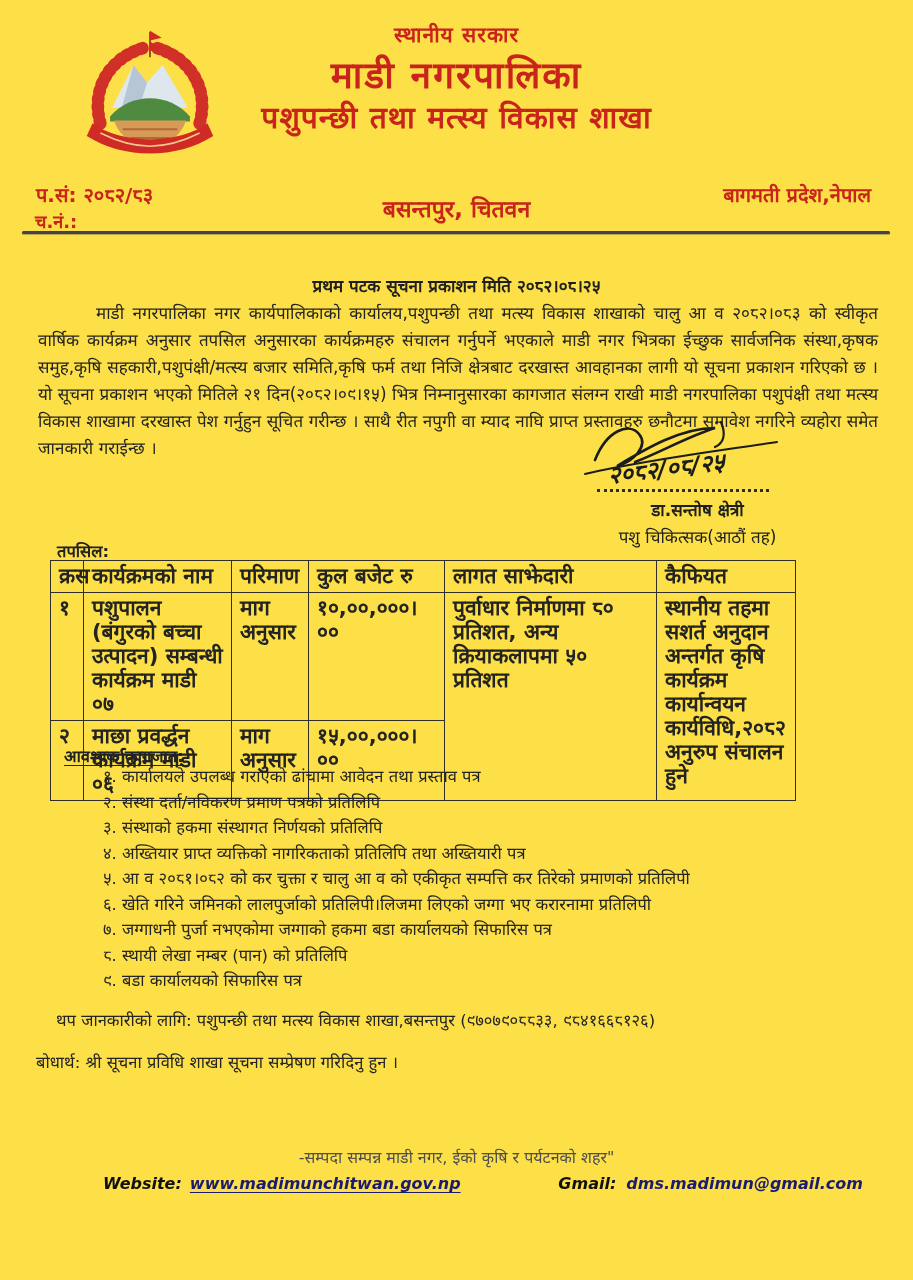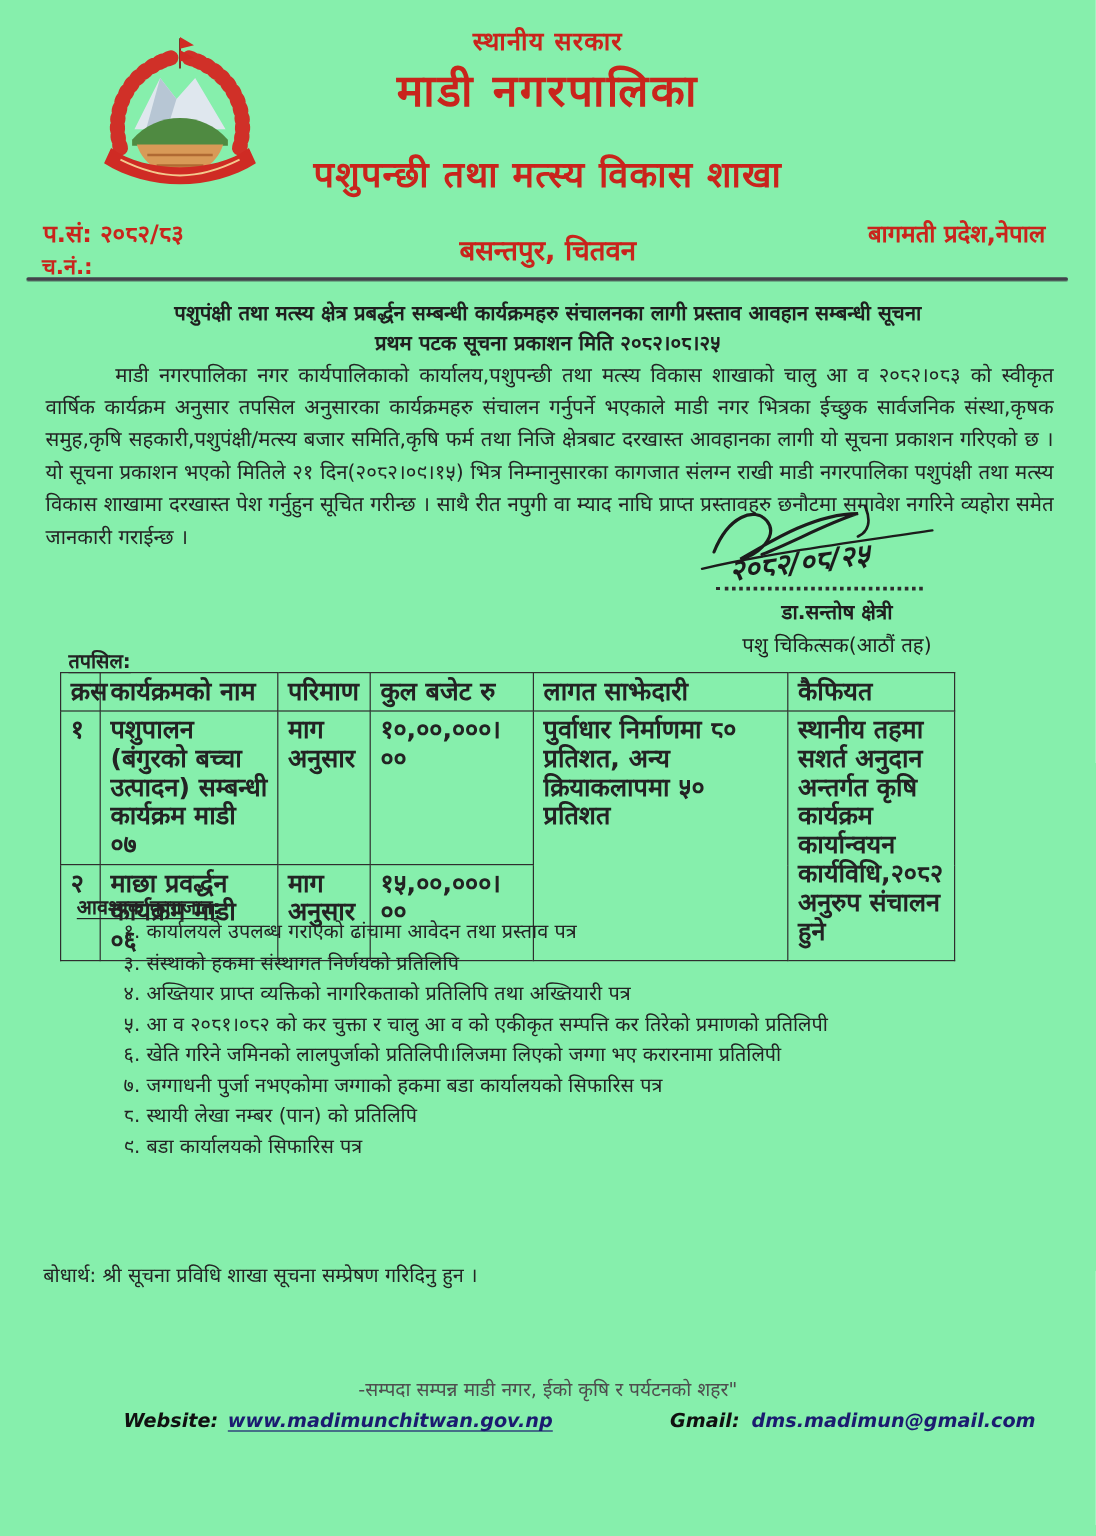--- a/index.html
+++ b/index.html
@@ -4,29 +4,29 @@
 <style>
   html,body{margin:0;padding:0;}
   body{
     background:#ffffff;
     font-family:"DejaVu Sans","Liberation Sans",sans-serif;
     color:#262626;
   }
   .page{
     position:relative;
     width:913px;height:1280px;
-    background:#86efac;
+    background:#fde047;
     overflow:hidden;
   }
   
   .emblem{position:absolute;left:66px;top:26px;width:168px;height:146px;}
   .lh{position:absolute;left:0;width:913px;text-align:center;color:#c9241c;}
   .lh-govt{top:20px;font-size:21px;font-weight:600;letter-spacing:1px;}
   .lh-muni{top:48px;font-size:37px;font-weight:700;letter-spacing:2px;text-align:center;}
-  .lh-dept{top:96px;font-size:30px;font-weight:700;letter-spacing:1px;margin-top:28px;}
+  .lh-dept{top:96px;font-size:30px;font-weight:700;letter-spacing:1px;}
   .lh-place{top:144px;font-size:23px;font-weight:700;margin-top:48px;}
   .ref-row{position:absolute;top:181px;left:36px;right:42px;display:flex;justify-content:space-between;color:#c9241c;font-size:20px;font-weight:600;}
   .dispatch{position:absolute;top:209px;left:35px;color:#c9241c;font-size:18px;font-weight:600;}
   .lh-rule{position:absolute;top:231px;left:22px;width:868px;height:3px;background:#43434b;border-radius:2px;box-shadow:0 1px 0 rgba(60,60,70,.35);}
   
   .n-title{position:absolute;top:249px;left:36px;width:841px;text-align:center;font-size:17px;font-weight:700;color:#1f1f1f;}
   .n-publish{position:absolute;top:274px;left:36px;width:841px;text-align:center;font-size:17px;font-weight:700;color:#1f1f1f;}
   .n-body{position:absolute;top:300px;left:38px;width:840px;font-size:17px;line-height:27px;text-align:justify;text-indent:58px;font-weight:500;color:#242424;}
   
   .sig-wrap{position:absolute;left:575px;top:416px;width:245px;}
@@ -84,21 +84,20 @@
   <div class="lh lh-dept">पशुपन्छी तथा मत्स्य विकास शाखा</div>
   <div class="lh lh-place">बसन्तपुर, चितवन</div>
 
   <div class="ref-row">
     <span>प.सं: २०८२/८३</span>
     <span>बागमती प्रदेश,नेपाल</span>
   </div>
   <div class="dispatch">च.नं.:</div>
   <div class="lh-rule"></div>
 
-  <div class="n-title">पशुपंक्षी तथा मत्स्य क्षेत्र प्रबर्द्धन सम्बन्धी कार्यक्रमहरु संचालनका लागी प्रस्ताव आवहान सम्बन्धी सूचना</div>
   <div class="n-publish">प्रथम पटक सूचना प्रकाशन मिति २०८२।०८।२५</div>
   <div class="n-body">माडी नगरपालिका नगर कार्यपालिकाको कार्यालय,पशुपन्छी तथा मत्स्य विकास शाखाको चालु आ व २०८२।०८३ को स्वीकृत वार्षिक कार्यक्रम अनुसार तपसिल अनुसारका कार्यक्रमहरु संचालन गर्नुपर्ने भएकाले माडी नगर भित्रका ईच्छुक सार्वजनिक संस्था,कृषक समुह,कृषि सहकारी,पशुपंक्षी/मत्स्य बजार समिति,कृषि फर्म तथा निजि क्षेत्रबाट दरखास्त आवहानका लागी यो सूचना प्रकाशन गरिएको छ ।यो सूचना प्रकाशन भएको मितिले २१ दिन(२०८२।०९।१५) भित्र निम्नानुसारका कागजात संलग्न राखी माडी नगरपालिका पशुपंक्षी तथा मत्स्य विकास शाखामा दरखास्त पेश गर्नुहुन सूचित गरीन्छ । साथै रीत नपुगी वा म्याद नाघि प्राप्त प्रस्तावहरु छनौटमा समावेश नगरिने व्यहोरा समेत जानकारी गराईन्छ ।</div>
 
   <div class="sig-wrap">
     <svg class="sig-svg" viewBox="0 0 240 72" aria-hidden="true">
       <path d="M20 44 C 32 14 54 6 64 18 C 74 30 58 46 42 50 C 72 32 106 12 140 12 C 114 20 86 36 60 46" fill="none" stroke="#1c1c1c" stroke-width="2.6" stroke-linecap="round"></path>
       <path d="M146 6 C 151 18 149 27 140 31" fill="none" stroke="#1c1c1c" stroke-width="2.3" stroke-linecap="round"></path>
       <path d="M10 58 C 70 44 150 34 202 26" fill="none" stroke="#1c1c1c" stroke-width="2" stroke-linecap="round"></path>
       <text class="sig-date-text" x="34" y="68" transform="rotate(-7 34 68)">२०८२/०८/२५</text>
     </svg>
@@ -139,29 +138,31 @@
       <td>माछा प्रवर्द्धन कार्यक्रम माडी ०६</td>
       <td>माग अनुसार</td>
       <td>१५,००,०००।००</td>
     </tr>
   </tbody>
     </table>
 
   <div class="docs-label">आवश्यक कागजात:</div>
   <ul class="docs">
     <li>१.  कार्यालयले उपलब्ध गराएको ढांचामा आवेदन तथा प्रस्ताव पत्र</li>
+    <li>२.  संस्था दर्ता/नविकरण प्रमाण पत्रको प्रतिलिपि</li>
     <li>३.  संस्थाको हकमा संस्थागत निर्णयको प्रतिलिपि</li>
     <li>४.  अख्तियार प्राप्त व्यक्तिको नागरिकताको प्रतिलिपि तथा अख्तियारी पत्र</li>
     <li>५.  आ व २०८१।०८२ को कर चुक्ता र चालु आ व को एकीकृत सम्पत्ति कर तिरेको प्रमाणको प्रतिलिपी</li>
     <li>६.  खेति गरिने जमिनको लालपुर्जाको प्रतिलिपी।लिजमा लिएको जग्गा भए करारनामा प्रतिलिपी</li>
     <li>७.  जग्गाधनी पुर्जा नभएकोमा जग्गाको हकमा बडा कार्यालयको सिफारिस पत्र</li>
     <li>८.  स्थायी लेखा नम्बर (पान) को प्रतिलिपि</li>
     <li>९.  बडा कार्यालयको सिफारिस पत्र</li>
   </ul>
 
+  <div class="more-info">थप जानकारीको लागि: पशुपन्छी तथा मत्स्य विकास शाखा,बसन्तपुर (९७०७९०८८३३, ९८४१६६८१२६)</div>
   <div class="cc1">बोधार्थ: श्री सूचना प्रविधि शाखा सूचना सम्प्रेषण गरिदिनु हुन ।</div>
 
   <div class="slogan">-सम्पदा सम्पन्न माडी नगर, ईको कृषि र पर्यटनको शहर"</div>
   <div class="f-links">
     <span class="f-label">Website:</span>
     <span class="f-web">www.madimunchitwan.gov.np</span>
     <span class="f-gap"></span>
     <span class="f-label">Gmail:</span>
     <span class="f-gmail">dms.madimun@gmail.com</span>
   </div>

